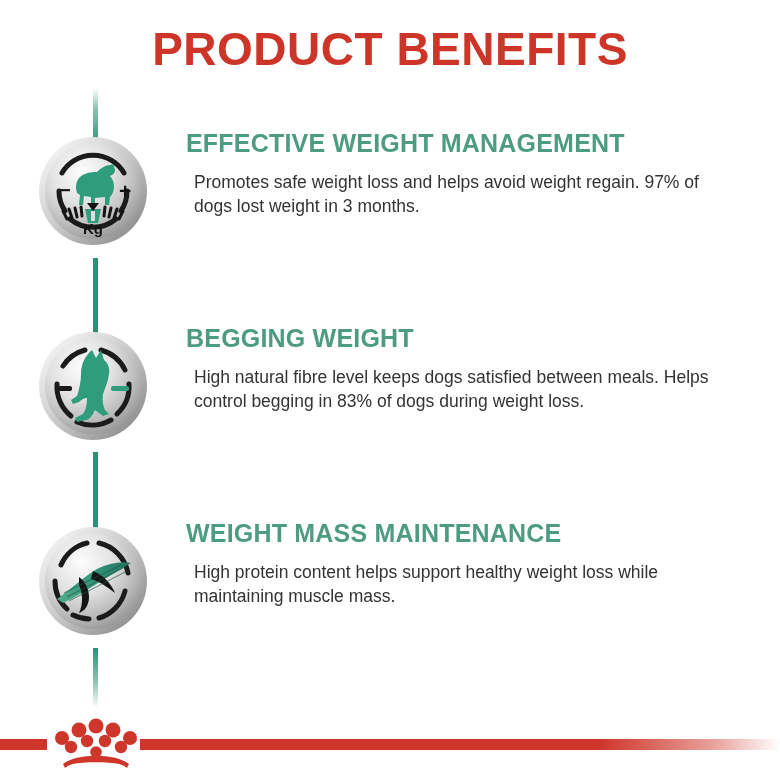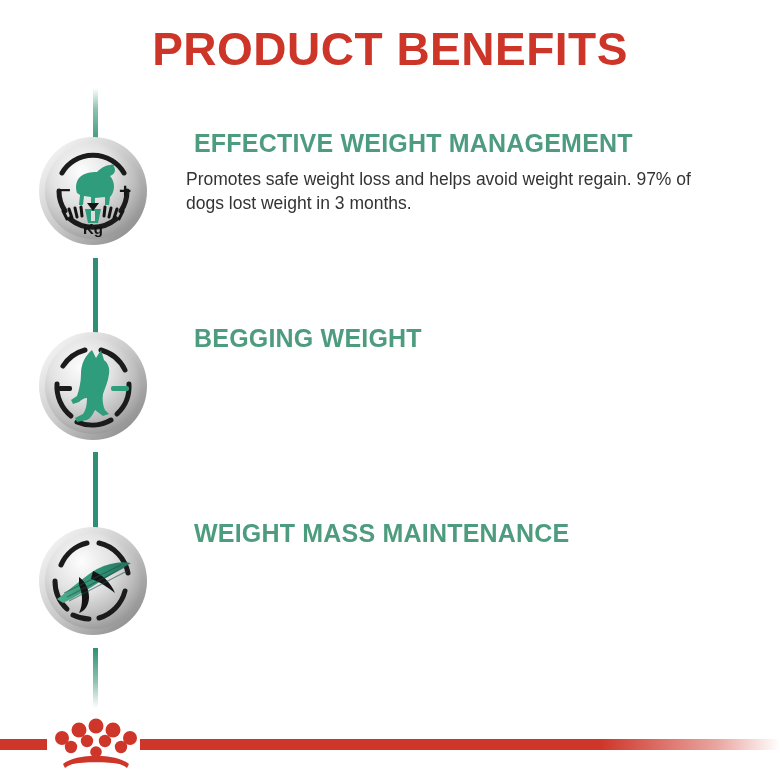--- a/index.html
+++ b/index.html
@@ -84,28 +84,28 @@
     left: 182px;
     top: 0;
     width: 560px;
   }
   .benefit-heading {
     font-size: 25px;
     font-weight: bold;
     color: #4e9c80;
     letter-spacing: 0.2px;
     line-height: 1.1;
-    margin: 0 0 9px 12px;
+    margin: 0 0 9px 4px;
     font-family: "Liberation Sans", sans-serif;
   }
   .benefit-body {
     font-size: 17.5px;
     color: #333333;
     line-height: 1.42;
-    margin: 4px;
+    margin: 12px;
     font-family: "Liberation Sans", sans-serif;
     max-width: 545px;
   }
 
   
   .footer {
     position: absolute;
     left: 0;
     bottom: 0;
     width: 780px;
@@ -242,20 +242,21 @@
                    C 49 80 50 74 50 68 C 47 68 44 70 42 72 L 36 74 L 34 70
                    L 40 66 C 42 60 44 52 44 44 C 44 34 48 26 55 20 Z"></path>
         </g>
 
         <rect x="21" y="56" width="14" height="5" rx="2" fill="#1b1b1b"></rect>
         <rect x="74" y="56" width="18" height="5" rx="2" fill="#2f9c7c"></rect>
       </svg>
     </div>
     <div class="benefit-text">
       <div class="benefit-heading">BEGGING WEIGHT</div>
+      <div class="benefit-body">High natural fibre level keeps dogs satisfied between meals. Helps control begging in 83% of dogs during weight loss.</div>
     </div>
   </div>
 
   <div class="benefit benefit-3">
     <div class="icon-badge">
       <svg viewBox="0 0 112 112" xmlns="http://www.w3.org/2000/svg">
         <defs>
           <radialGradient id="metal3" cx="38%" cy="30%" r="78%">
             <stop offset="0%" stop-color="#fdfdfd"></stop>
             <stop offset="42%" stop-color="#e2e2e2"></stop>
@@ -288,20 +289,21 @@
         <path d="M 56 46 C 66 50 74 58 78 68 C 70 62 62 56 54 54 Z" fill="#141414"></path>
         <g stroke="#1b4f41" stroke-width="1.2" opacity="0.55">
           <line x1="30" y1="72" x2="88" y2="42"></line>
           <line x1="32" y1="76" x2="90" y2="46"></line>
           <line x1="27" y1="68" x2="84" y2="40"></line>
         </g>
       </svg>
     </div>
     <div class="benefit-text">
       <div class="benefit-heading">WEIGHT MASS MAINTENANCE</div>
+      <div class="benefit-body">High protein content helps support healthy weight loss while maintaining muscle mass.</div>
     </div>
   </div>
 
   <div class="footer">
     <div class="footer-bar-left"></div>
     <div class="footer-bar-right"></div>
     <div class="crown-logo">
       <svg viewBox="0 0 92 62" xmlns="http://www.w3.org/2000/svg">
         <g fill="#cf362a">
 

